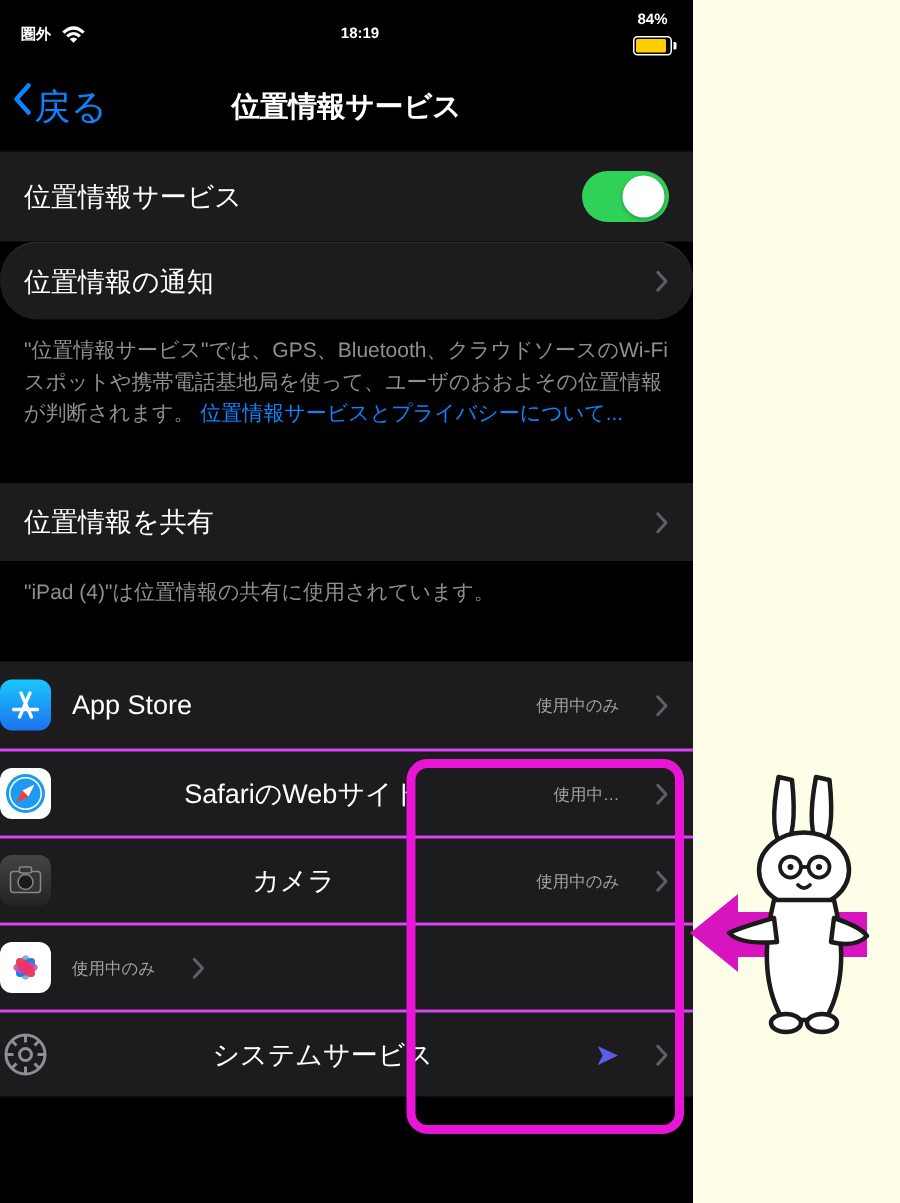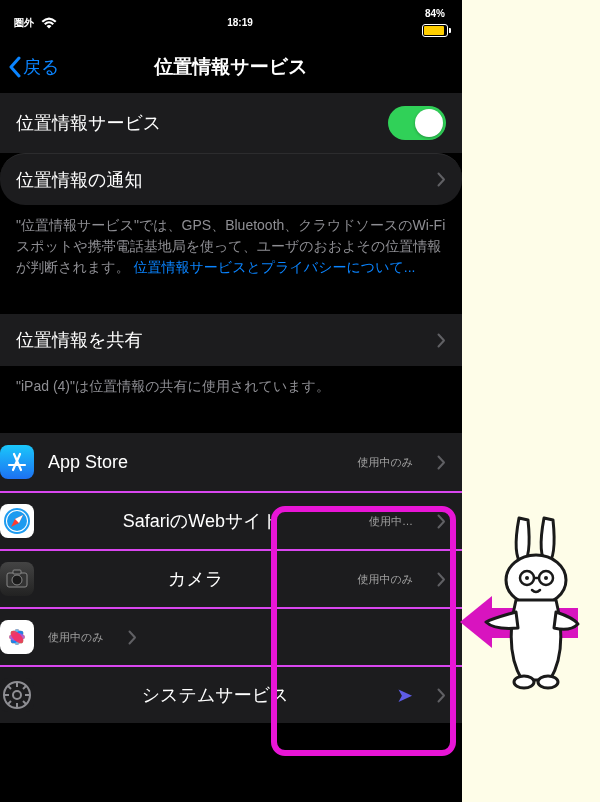--- a/index.html
+++ b/index.html
@@ -46,22 +46,22 @@
       width: 82%; height: calc(100% - 2px);
       background: #ffce00; border-radius: 1px;
     }
     .nav-header {
       display: flex;
       align-items: center;
       padding: 10px 8px 14px;
       position: relative;
     }
     .back-btn {
-      display: flex; align-items: center;
-      color: #0a84ff; font-size: 18px;
+      display: flex; align-items: flex-start;
+      color: #0a84ff; font-size: 24px;
       gap: 2px;
     }
     .chevron-left {
       width: 13px; height: 22px;
     }
     .nav-title {
       position: absolute;
       left: 50%; transform: translateX(-50%);
       font-size: 19px; font-weight: 600;
     }

